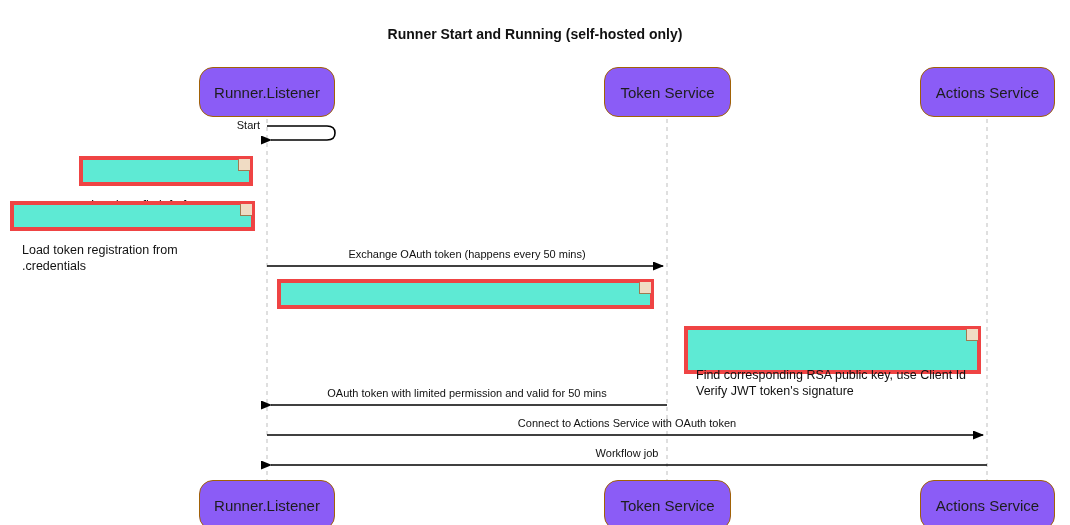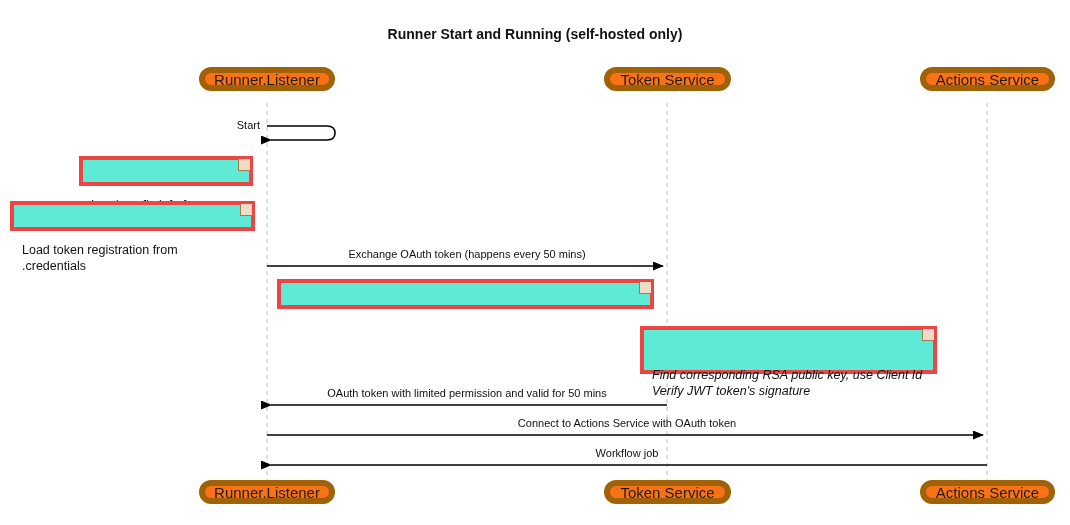--- a/index.html
+++ b/index.html
@@ -35,29 +35,29 @@
     top: 10px;
     width: 1070px;
     text-align: center;
     font-size: 14px;
     font-weight: bold;
     color: #111111;
   }
   .participant {
     position: absolute;
     box-sizing: border-box;
-    background: #f97316;
-    border: 6px solid #a16207;
+    background: #8b5cf6;
+    border: 1px solid #a16207;
     border-radius: 14px;
     display: flex;
     align-items: center;
     justify-content: center;
     font-size: 15px;
     color: #1d1d1d;
-    height: 24px;
+    height: 50px;
     white-space: nowrap;
   }
   .note {
     position: absolute;
     box-sizing: border-box;
     background: #5eead4;
     border: 4px solid #ef4444;
     font-size: 12.5px;
     line-height: 16px;
     color: #111111;
@@ -160,19 +160,19 @@
 
   <div class="note" style="left:10px; top:185px; width:245px; height:30px;">
     <span class="fold"></span>
     <span>Load token registration from .credentials</span>
   </div>
 
   <div class="note" style="left:277px; top:263px; width:377px; height:30px;">
     <span class="fold"></span>
   </div>
 
-  <div class="note" style="left:640px; top:310px; width:297px; height:48px;font-style:italic;">
+  <div class="note" style="left:684px; top:310px; width:297px; height:48px;">
     <span class="fold"></span>
     <span>Find corresponding RSA public key, use Client Id
 Verify JWT token's signature</span>
   </div>
 
 </div>
 
 </body></html>

